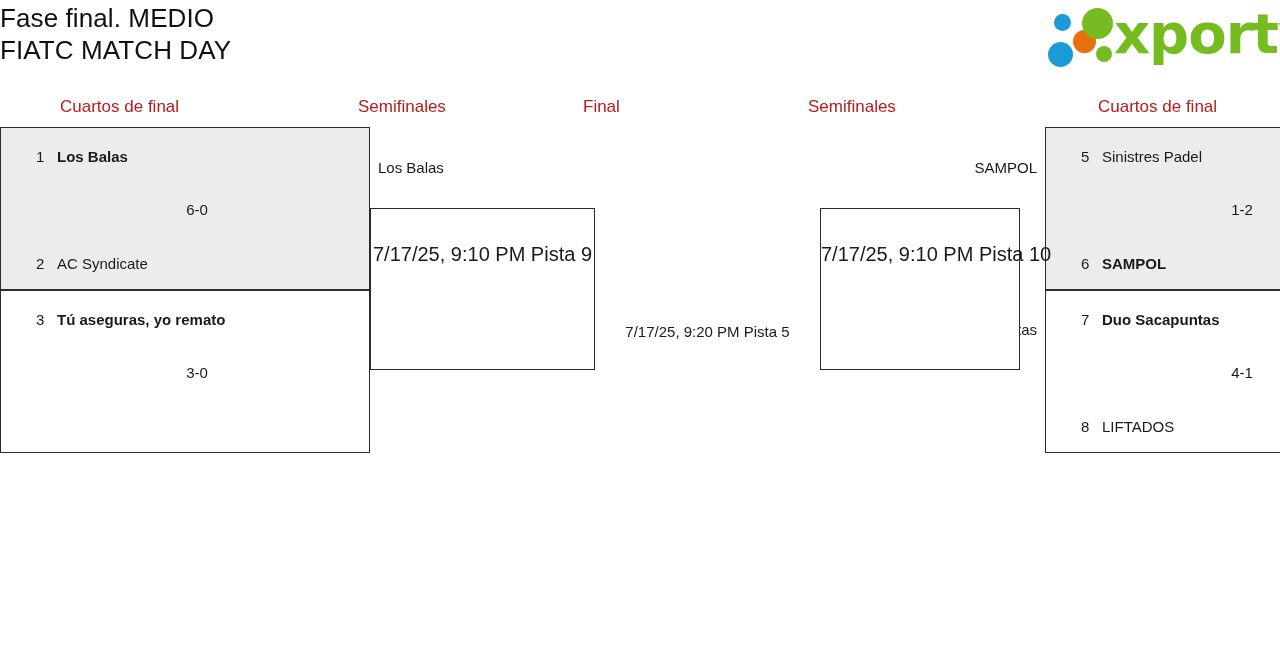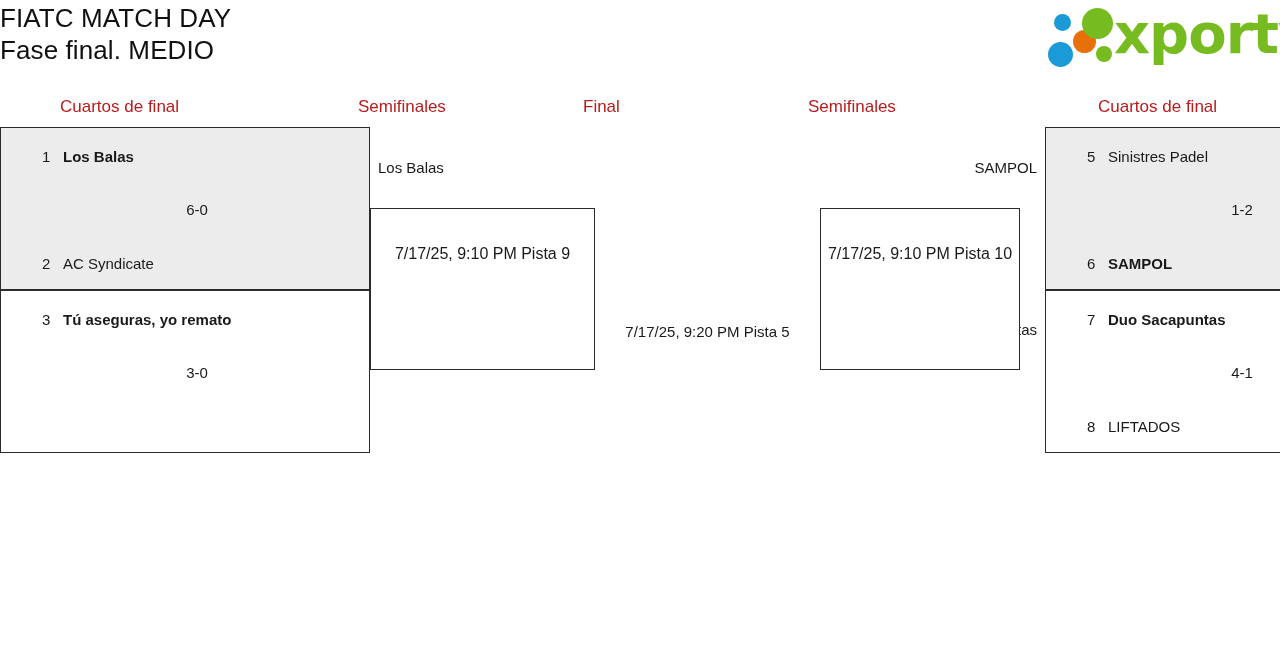--- a/index.html
+++ b/index.html
@@ -79,21 +79,21 @@
   .match-box {
     position: absolute;
     border: 1px solid #2b2b2b;
     box-sizing: border-box;
     background: #ffffff;
   }
   .match-box.shaded { background: #ececec; }
 
   .seed-row {
     position: absolute;
-    left: 12px;
+    left: 6px;
     width: 100%;
     height: 22px;
     line-height: 22px;
     font-size: 15px;
     white-space: nowrap;
     box-sizing: border-box;
     padding: 0 29px;
   }
   .seed-num {
     display: inline-block;
@@ -133,21 +133,21 @@
 
   
   #sf-box-left  { left: 370px; top: 208px; width: 225px; height: 162px; }
   #sf-box-right { left: 820px; top: 208px; width: 200px; height: 162px; }
 
   .sf-info {
     position: absolute;
     left: 0; top: 34px;
     width: 100%;
     text-align: center;
-    font-size: 16px;
+    font-size: 20px;
     line-height: 22px;
     color: #1a1a1a;
     white-space: nowrap;
   }
 
   
   .sf-team {
     position: absolute;
     font-size: 15px;
     line-height: 22px;
@@ -170,22 +170,22 @@
     color: #1a1a1a;
     white-space: nowrap;
   }
 </style>
 </head>
 <body>
 
 <div id="header">
 
   <div id="title-block">
+    <span id="title-line2">Fase final. MEDIO</span>
     <span id="title-line1">FIATC MATCH DAY</span>
-    <span id="title-line2">Fase final. MEDIO</span>
   </div>
 
   <div id="logo">
     <span class="dot" id="dot-blue-small"></span>
     <span class="dot" id="dot-orange"></span>
     <span class="dot" id="dot-blue-large"></span>
     <span class="dot" id="dot-green-large"></span>
     <span class="dot" id="dot-green-small"></span>
     <span id="logo-wordmark">xporty</span>
   </div>

